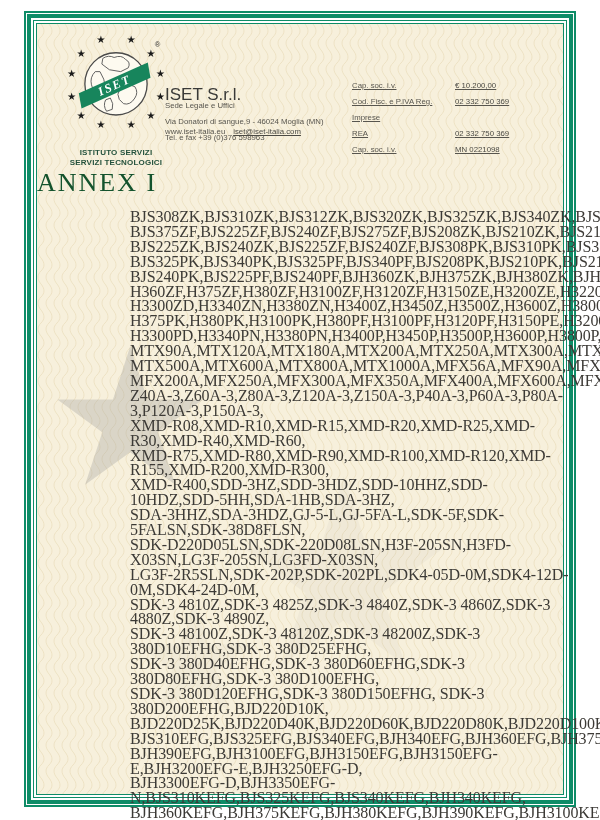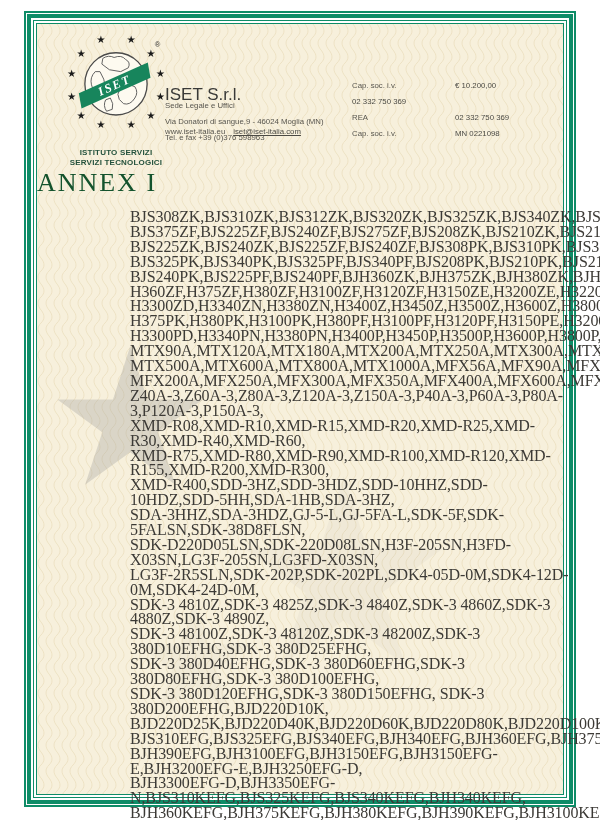--- a/index.html
+++ b/index.html
@@ -21,21 +21,21 @@
   .logo-svg{display:block;margin:0 auto;}
   .logo-caption{margin-top:16px;font-size:8px;font-weight:bold;color:#24523d;
                 letter-spacing:.2px;line-height:1.25;}
 
   .company-name{position:absolute;left:128px;top:22px;font-size:17px;color:#3a3a38;margin-top:39px;}
   .address{position:absolute;left:128px;top:54px;font-size:7.8px;color:#57554e;
            line-height:16px;white-space:pre-line;margin-top:20px;}
   .weblinks{position:absolute;left:128px;top:100px;font-size:7.8px;color:#57554e;line-height:16px;}
   .weblinks .email{margin-left:8px;text-decoration:underline;color:#4b4a44;}
 
-  .info-table{position:absolute;left:315px;top:54px;font-size:7.8px;color:#57554e;}
+  .info-table{position:absolute;left:315px;top:54px;font-size:7.8px;color:#57554e;text-decoration:underline;}
   .info-row{display:grid;grid-template-columns:103px auto;line-height:16px;}
   .info-value{color:#4b4a44;}
 
   .doc-title{position:absolute;left:0;right:0;top:144px;text-align:left;
              font-family:"Liberation Serif",serif;font-size:26px;letter-spacing:2px;
              color:#14532d;}
   .body-text{position:absolute;left:93px;top:186px;width:440px;
              font-family:"Liberation Serif",serif;font-size:16px;letter-spacing:-.1px;
              line-height:14.9px;color:#3c3a36;white-space:pre-line;}
 </style>
@@ -102,20 +102,21 @@
     <div class="weblinks">
       <span>www.iset-italia.eu</span><span class="email">iset@iset-italia.com</span>
     </div>
 
     <div class="info-table">
       <div class="info-row">
         <span>Cap. soc. i.v.</span>
         <span class="info-value">€ 10.200,00</span>
       </div>
       <div class="info-row">
+        <span>Cod. Fisc. e P.IVA Reg. Imprese</span>
         <span class="info-value">02 332 750 369</span>
       </div>
       <div class="info-row">
         <span>REA</span>
         <span class="info-value">02 332 750 369</span>
       </div>
       <div class="info-row">
         <span>Cap. soc. i.v.</span>
         <span class="info-value">MN 0221098</span>
       </div>

